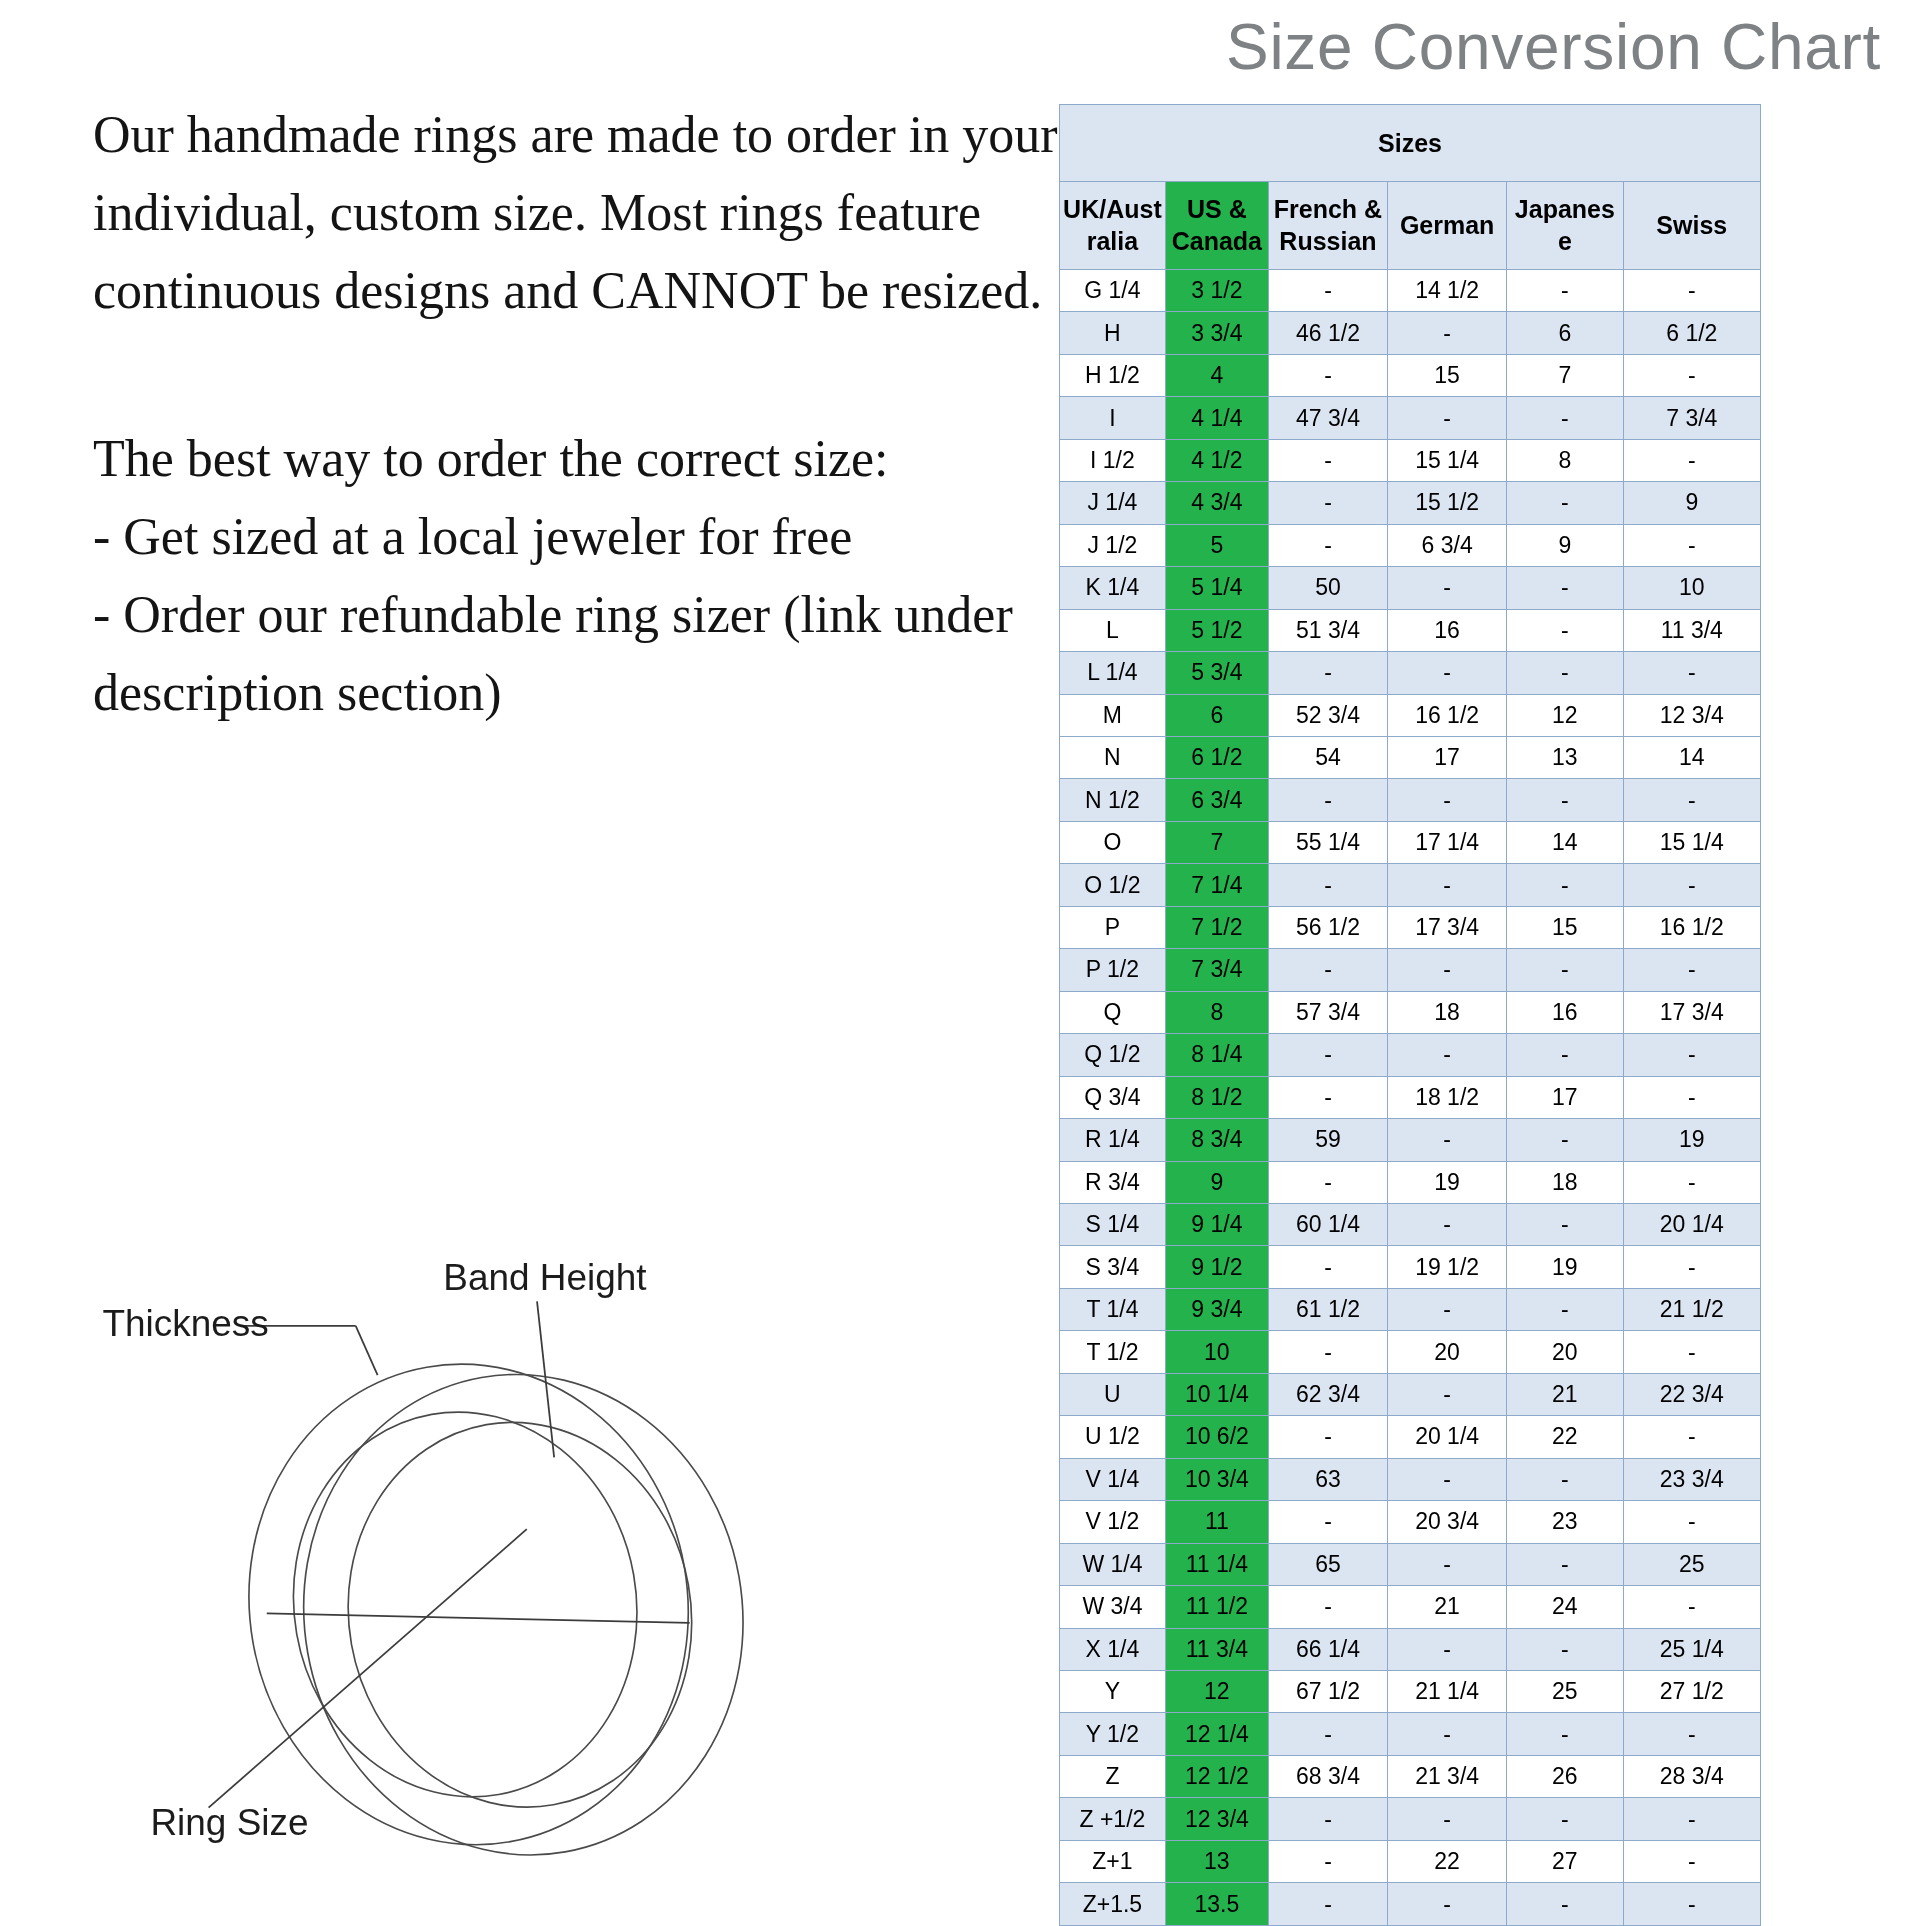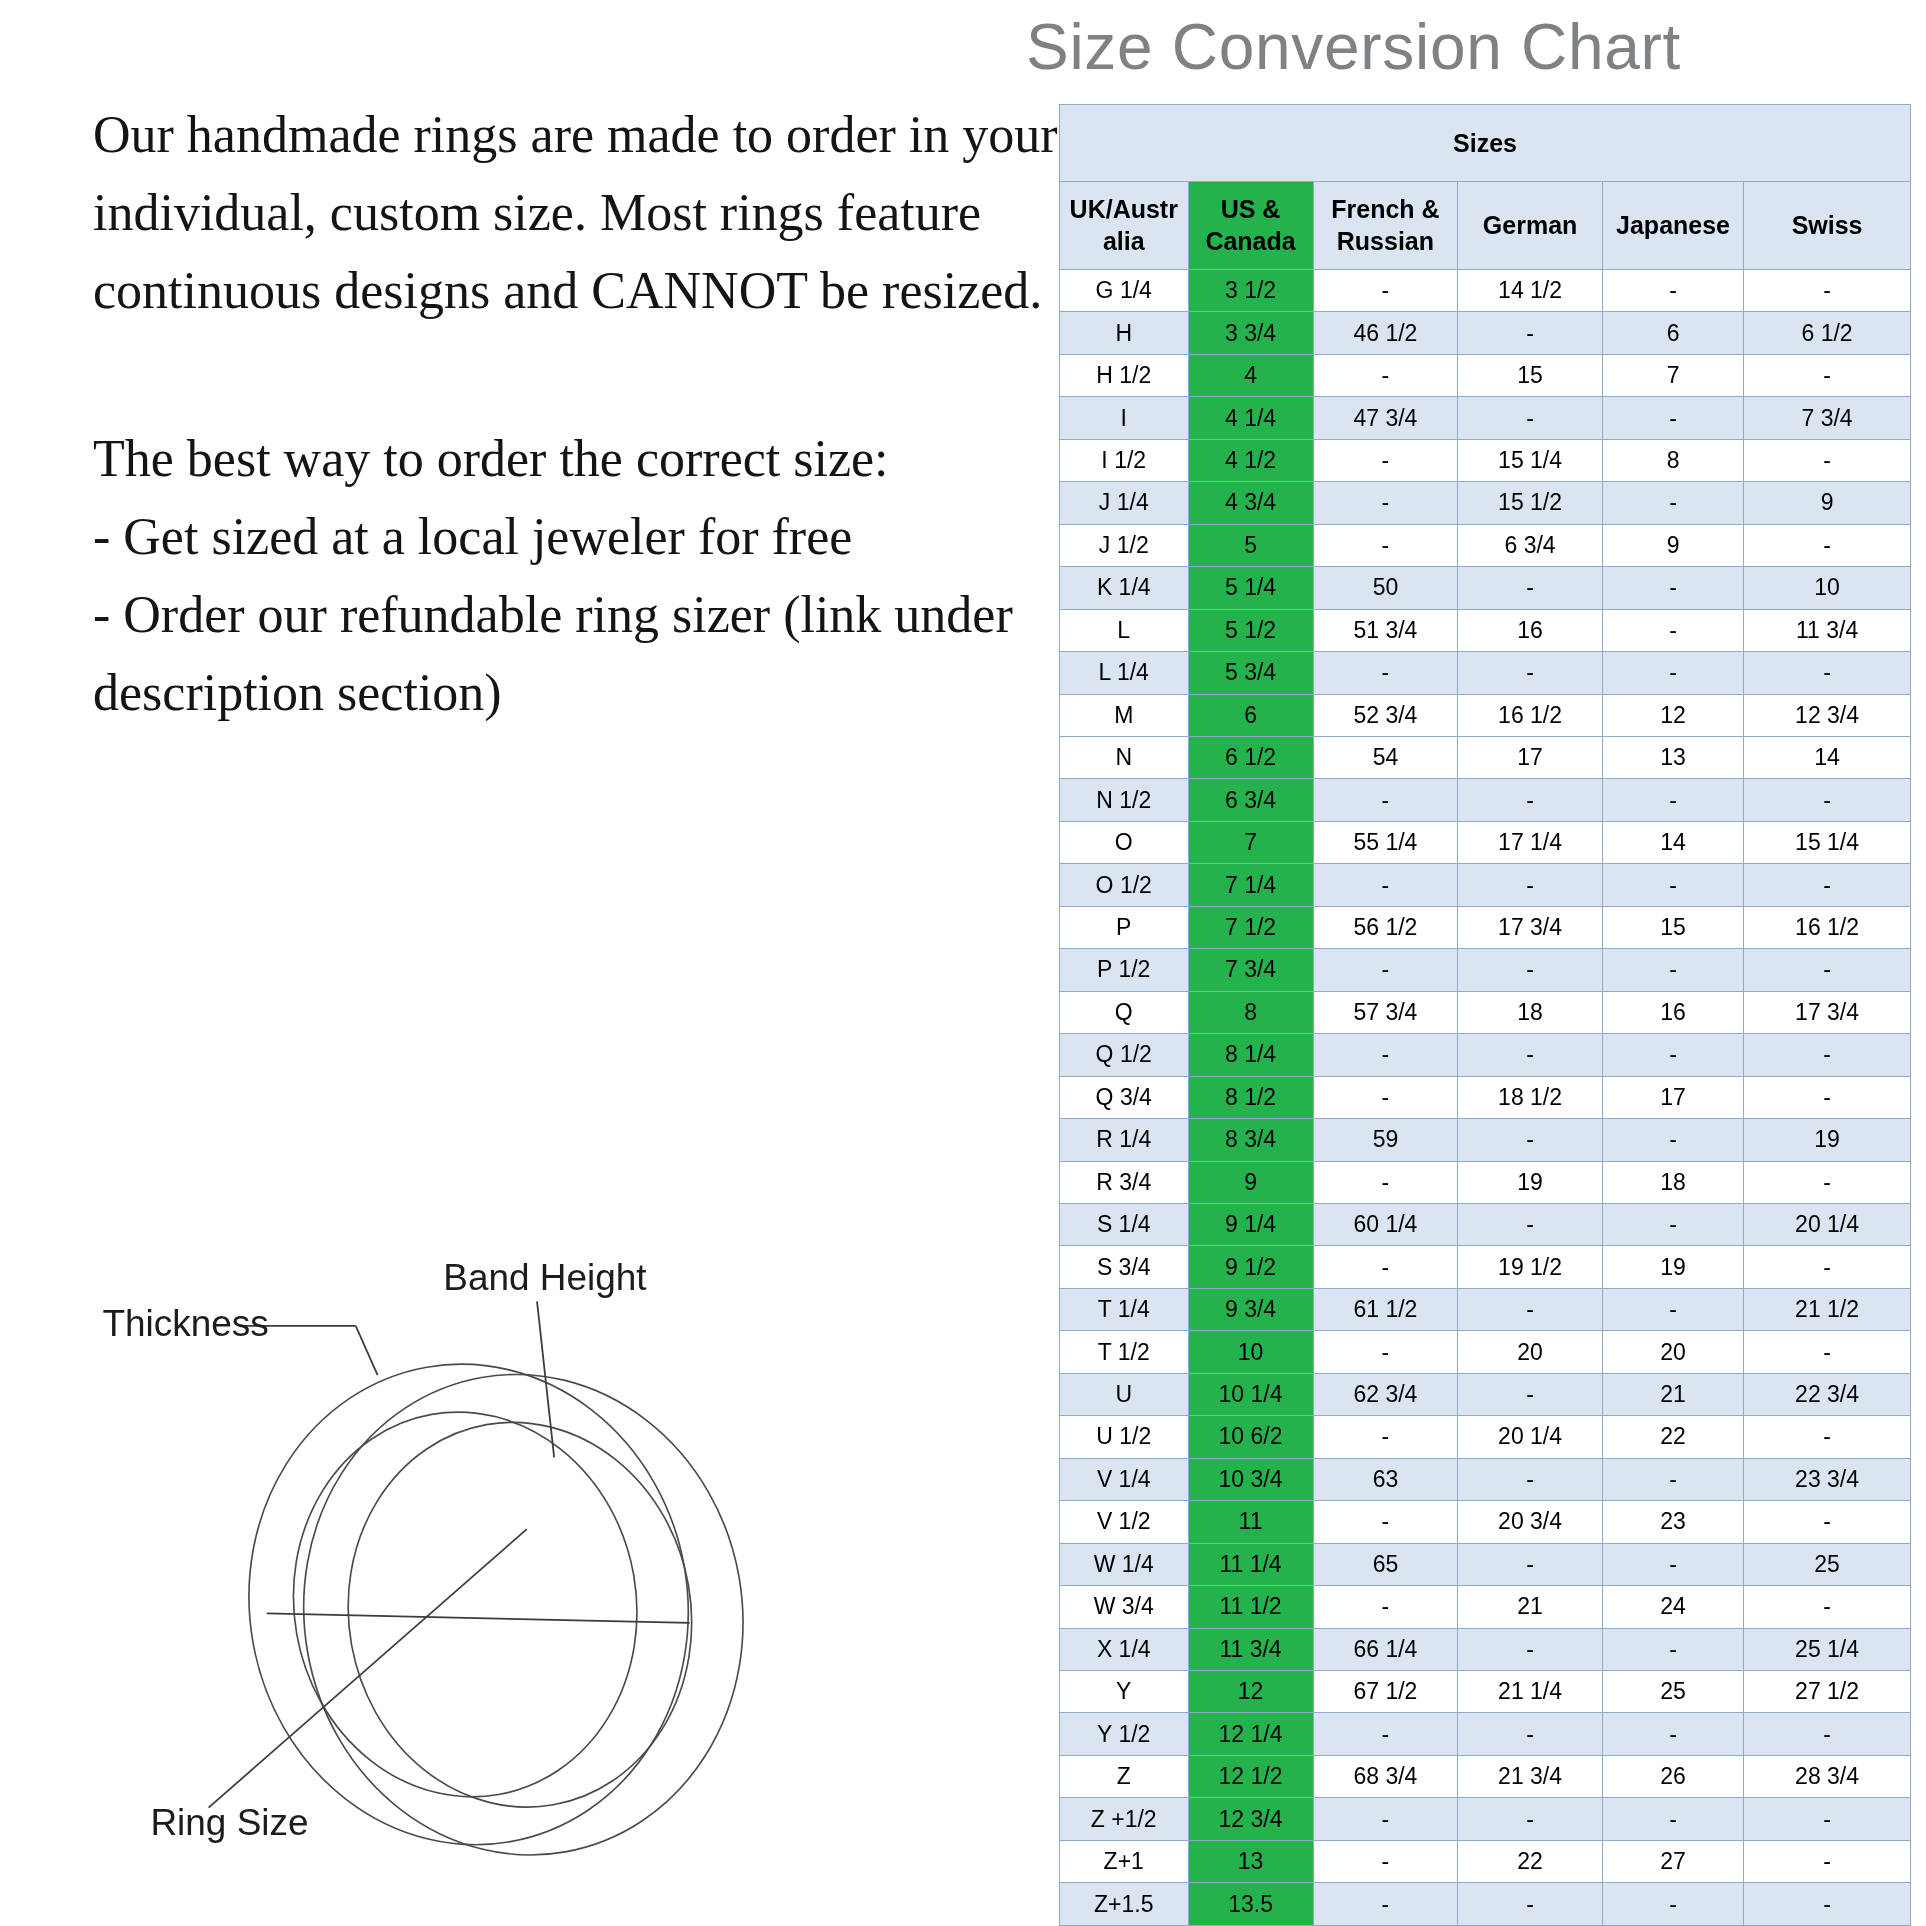--- a/index.html
+++ b/index.html
@@ -15,28 +15,28 @@
     position:absolute; left:77px; top:96px; width:1006px;
     font-family:"Liberation Serif", serif;
     font-size:52px; line-height:1.5; color:#141414;
   }
   .left-text p { margin:0 0 90px 16px; }
   .left-text .line { display:block; }
 
   
   .chart-title {
     position:absolute; left:1026px; top:9.6px; width:855px;
-    text-align:left; font-family:"Liberation Sans", sans-serif;
+    text-align:right; font-family:"Liberation Sans", sans-serif;
     font-size:64px; font-weight:400; color:var(--title_gray);
     letter-spacing:0.7px; white-space:nowrap;
   }
 
   
   .table-wrap {
-    position:absolute; left:1059px; top:104px; width:852px; height:1822px;
+    position:absolute; left:1059px; top:104px; width:702px; height:1822px;
   }
   table.conv {
     width:100%; height:100%;
     border-collapse:collapse; table-layout:fixed;
     font-family:"Liberation Sans", sans-serif;
     background:var(--row);
   }
   table.conv th, table.conv td {
     border:1.4px solid var(--border);
     text-align:center; vertical-align:middle;

